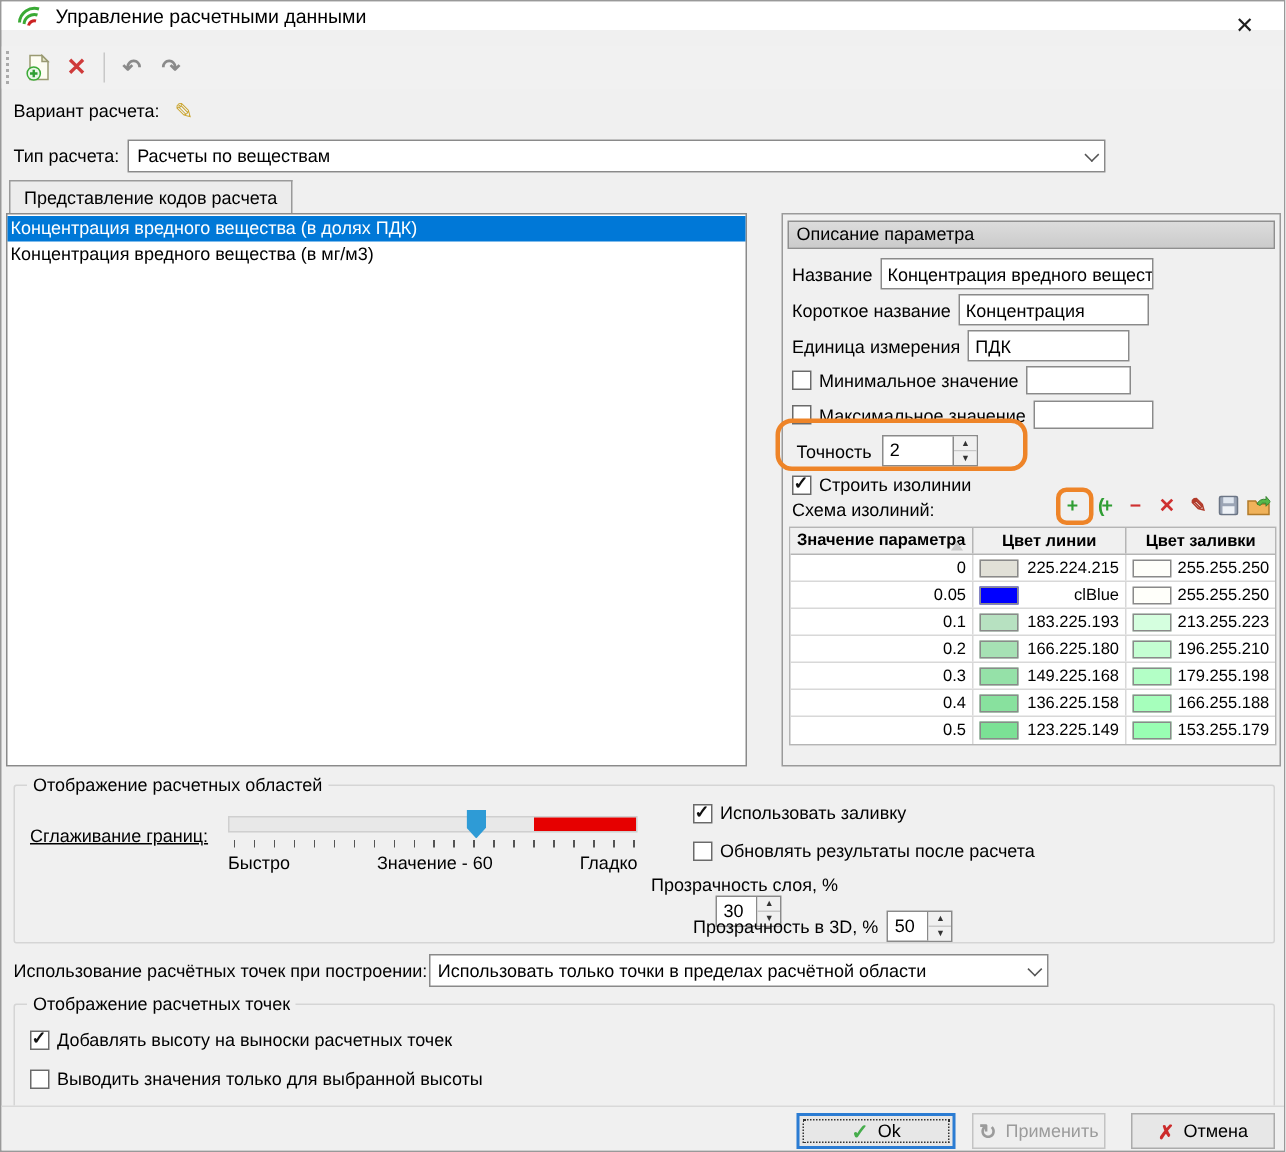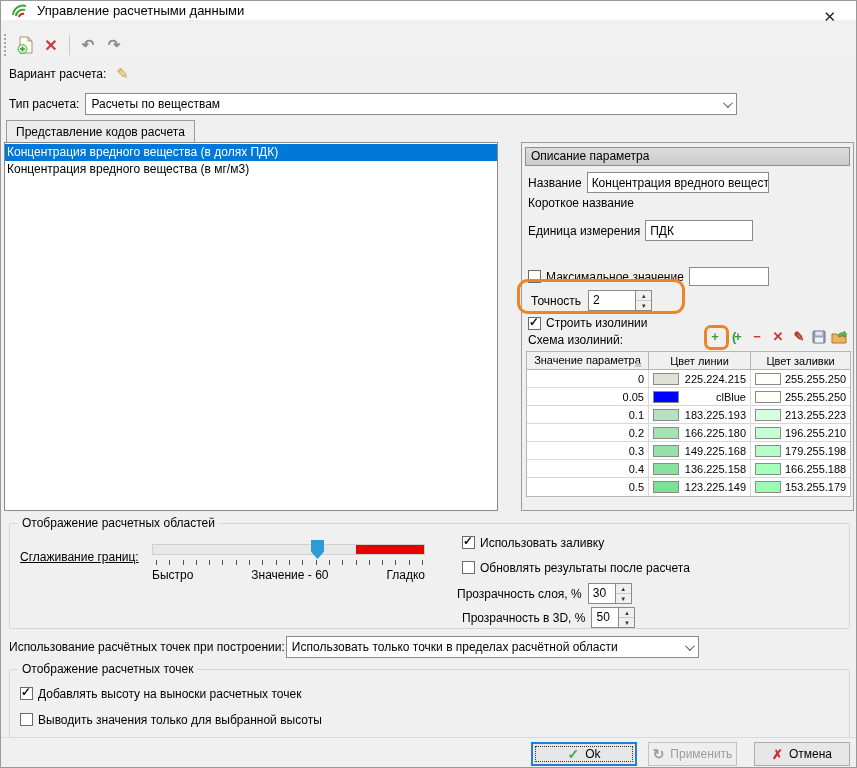--- a/index.html
+++ b/index.html
@@ -55,21 +55,21 @@
   .spin .btns div { flex:1; background:#f0f0f0; font-size:6px; color:#333; display:flex; align-items:center; justify-content:center; border-bottom:1px solid #c8c8c8; }
   .spin .btns div:last-child { border-bottom:none; }
 
   
   .scheme-icons { position:absolute; right:6px; top:186px; display:flex; align-items:center; gap:5px; }
   .sicon { font-size:13px; font-weight:bold; width:16px; text-align:center; }
   .green { color:#2f9e33; } .red { color:#cf3030; }
 
   
   .tbl { position:absolute; left:4px; top:208px; width:325px; border:1px solid #b5b5b5; background:#fff; }
-  .tbl .hrow { display:flex; background:#f0f0f0; border-bottom:1px solid #b5b5b5; }
+  .tbl .hrow { display:flex; background:#f0f0f0; border-bottom:1px solid #b5b5b5;font-weight:bold; }
   .tbl .hcell { font-size:11px; text-align:center; padding:2px; border-right:1px solid #b5b5b5; display:flex; align-items:center; justify-content:center; position:relative; }
   .tbl .hcell:last-child { border-right:none; }
   .c1 { width:122px; } .c2 { width:102px; } .c3 { width:99px; }
   .sortmark { position:absolute; right:6px; top:9px; width:0; height:0; border-left:4px solid transparent; border-right:4px solid transparent; border-bottom:6px solid #c9c9c9; }
   .trow { display:flex; height:18px; border-bottom:1px solid #d8d8d8; font-size:11px; }
   .trow:last-child { border-bottom:none; }
   .tcell { border-right:1px solid #d8d8d8; display:flex; align-items:center; padding:0 4px; }
   .tcell:last-child { border-right:none; }
   .tcell.num { justify-content:flex-end; }
   .swatch { width:26px; height:12px; border:1px solid #8a8a8a; margin-right:4px; flex:0 0 26px; }
@@ -164,29 +164,41 @@
 
     <div class="prow" style="left:6px; top:29px;">
       <span class="lbl">Название</span>
       <div class="tfield" style="margin-left:5px; width:182px;">
         <span>Концентрация вредного вещества</span>
       </div>
     </div>
 
     <div class="prow" style="left:6px; top:53px;">
       <span class="lbl">Короткое название</span>
+      <div class="tfield" style="margin-left:5px; width:127px;">
+        <span>Концентрация</span>
+      </div>
     </div>
 
     <div class="prow" style="left:6px; top:77px;">
       <span class="lbl">Единица измерения</span>
       <div class="tfield" style="margin-left:5px; width:108px;">
         <span>ПДК</span>
       </div>
     </div>
 
+    <div class="prow" style="left:6px; top:101px;">
+      <span class="cb">
+        <span class="box"></span>
+        <span>Минимальное значение</span>
+      </span>
+      <div class="tfield" style="margin-left:5px; width:70px; height:19px;">
+        <span></span>
+      </div>
+    </div>
 
     <div class="prow" style="left:6px; top:124px;">
       <span class="cb">
         <span class="box"></span>
         <span>Максимальное значение</span>
       </span>
       <div class="tfield" style="margin-left:5px; width:80px; height:19px;">
         <span></span>
       </div>
     </div>
@@ -347,21 +359,21 @@
         <span>Использовать заливку</span>
       </span>
     </div>
     <div style="position:absolute; left:452px; top:36px;">
       <span class="cb" style="font-size:12px;">
         <span class="box"></span>
         <span>Обновлять результаты после расчета</span>
       </span>
     </div>
 
-    <div class="prow" style="left:447px; top:59px; font-size:12px;">
+    <div class="prow" style="left:424px; top:59px; font-size:12px;flex-direction:column;">
       <span class="lbl">Прозрачность слоя, %</span>
       <div class="spin" style="margin-left:6px;">
         <div class="val" style="width:26px;">30</div>
         <div class="btns">
             <div>▲</div>
             <div>▼</div>
           </div>
       </div>
     </div>
     <div class="prow" style="left:452px; top:83px; font-size:12px;">

